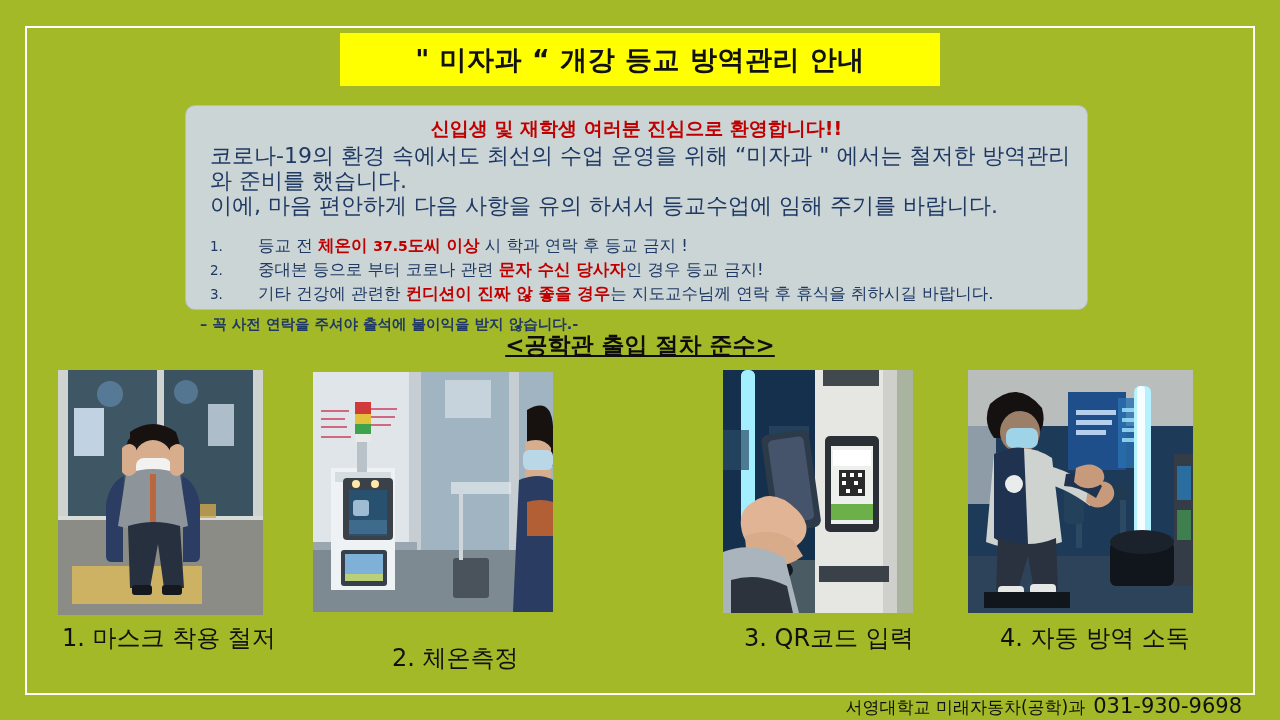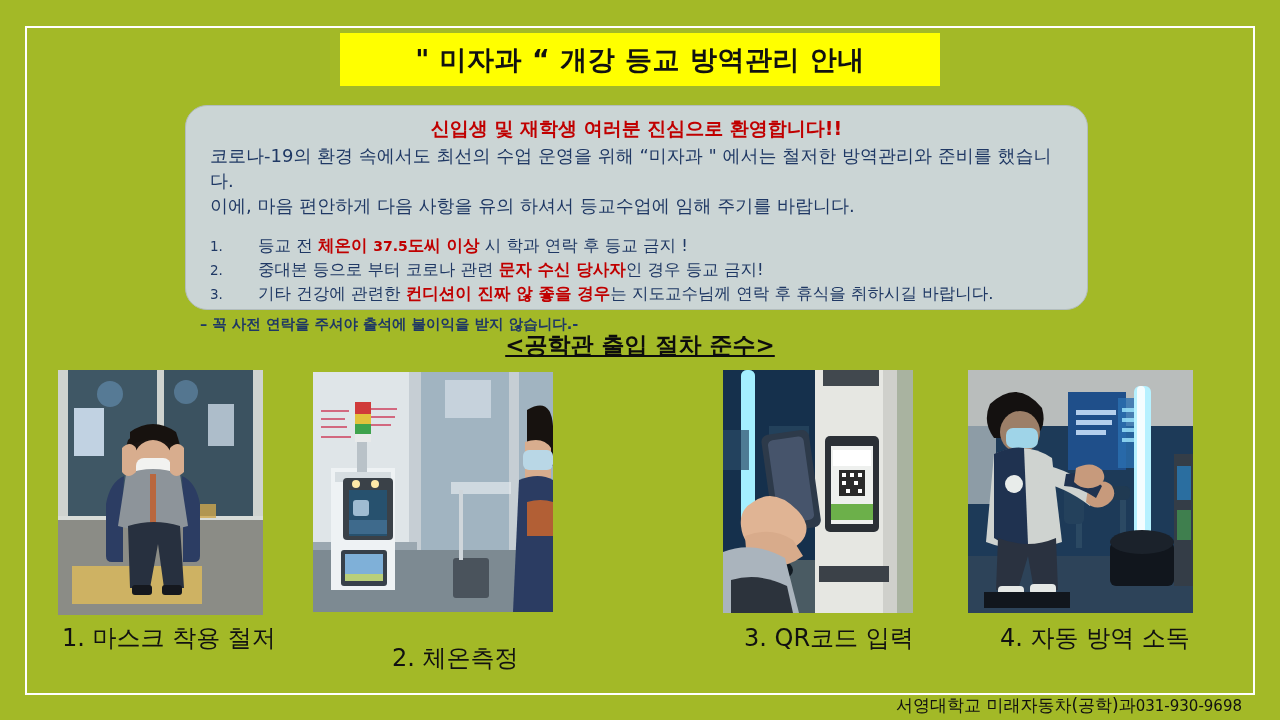--- a/index.html
+++ b/index.html
@@ -26,31 +26,31 @@
   .title-text {
     font-size:27px; font-weight:bold; color:#111111;
     letter-spacing:0.5px; white-space:nowrap;
   }
 
   
   .notice-box {
     position:absolute; left:185px; top:105px; width:903px; height:205px;
     background:#cbd5d5;
     border:1px solid #b3bdbd;
-    border-radius:22px;
+    border-radius:10px;
     padding:8px 14px 0 14px;
   }
   .notice-head {
     text-align:center;
     color:#c00000; font-weight:bold; font-size:19px;
     line-height:28px;
     margin-bottom:1px;
   }
   .notice-p {
-    color:#1f3864; font-size:18px; line-height:25px;
+    color:#1f3864; font-size:22px; line-height:25px;
     padding-left:10px;
   }
   .notice-list {
     margin-top:16px;
     padding-left:10px;
   }
   .notice-li {
     display:flex; align-items:baseline;
     color:#1f3864; font-size:16.5px; line-height:24px;
   }
@@ -93,21 +93,21 @@
   .c1 { left:62px; }
   .c2 { left:392px;margin-top:20px; }
   .c3 { left:744px;text-align:center; }
   .c4 { left:1000px; }
 
   
   .footer {
     position:absolute; right:38px; top:694px;
     font-size:17px; color:#111111; white-space:nowrap;
   }
-  .footer .phone { font-size:15px; }
+  .footer .phone { font-size:21px; margin-left:8px; }
 </style>
 </head>
 <body>
 
 <div class="frame"></div>
 
 <div class="title-band">
   <div class="title-text">" 미자과 “ 개강 등교 방역관리 안내</div>
 </div>
 

